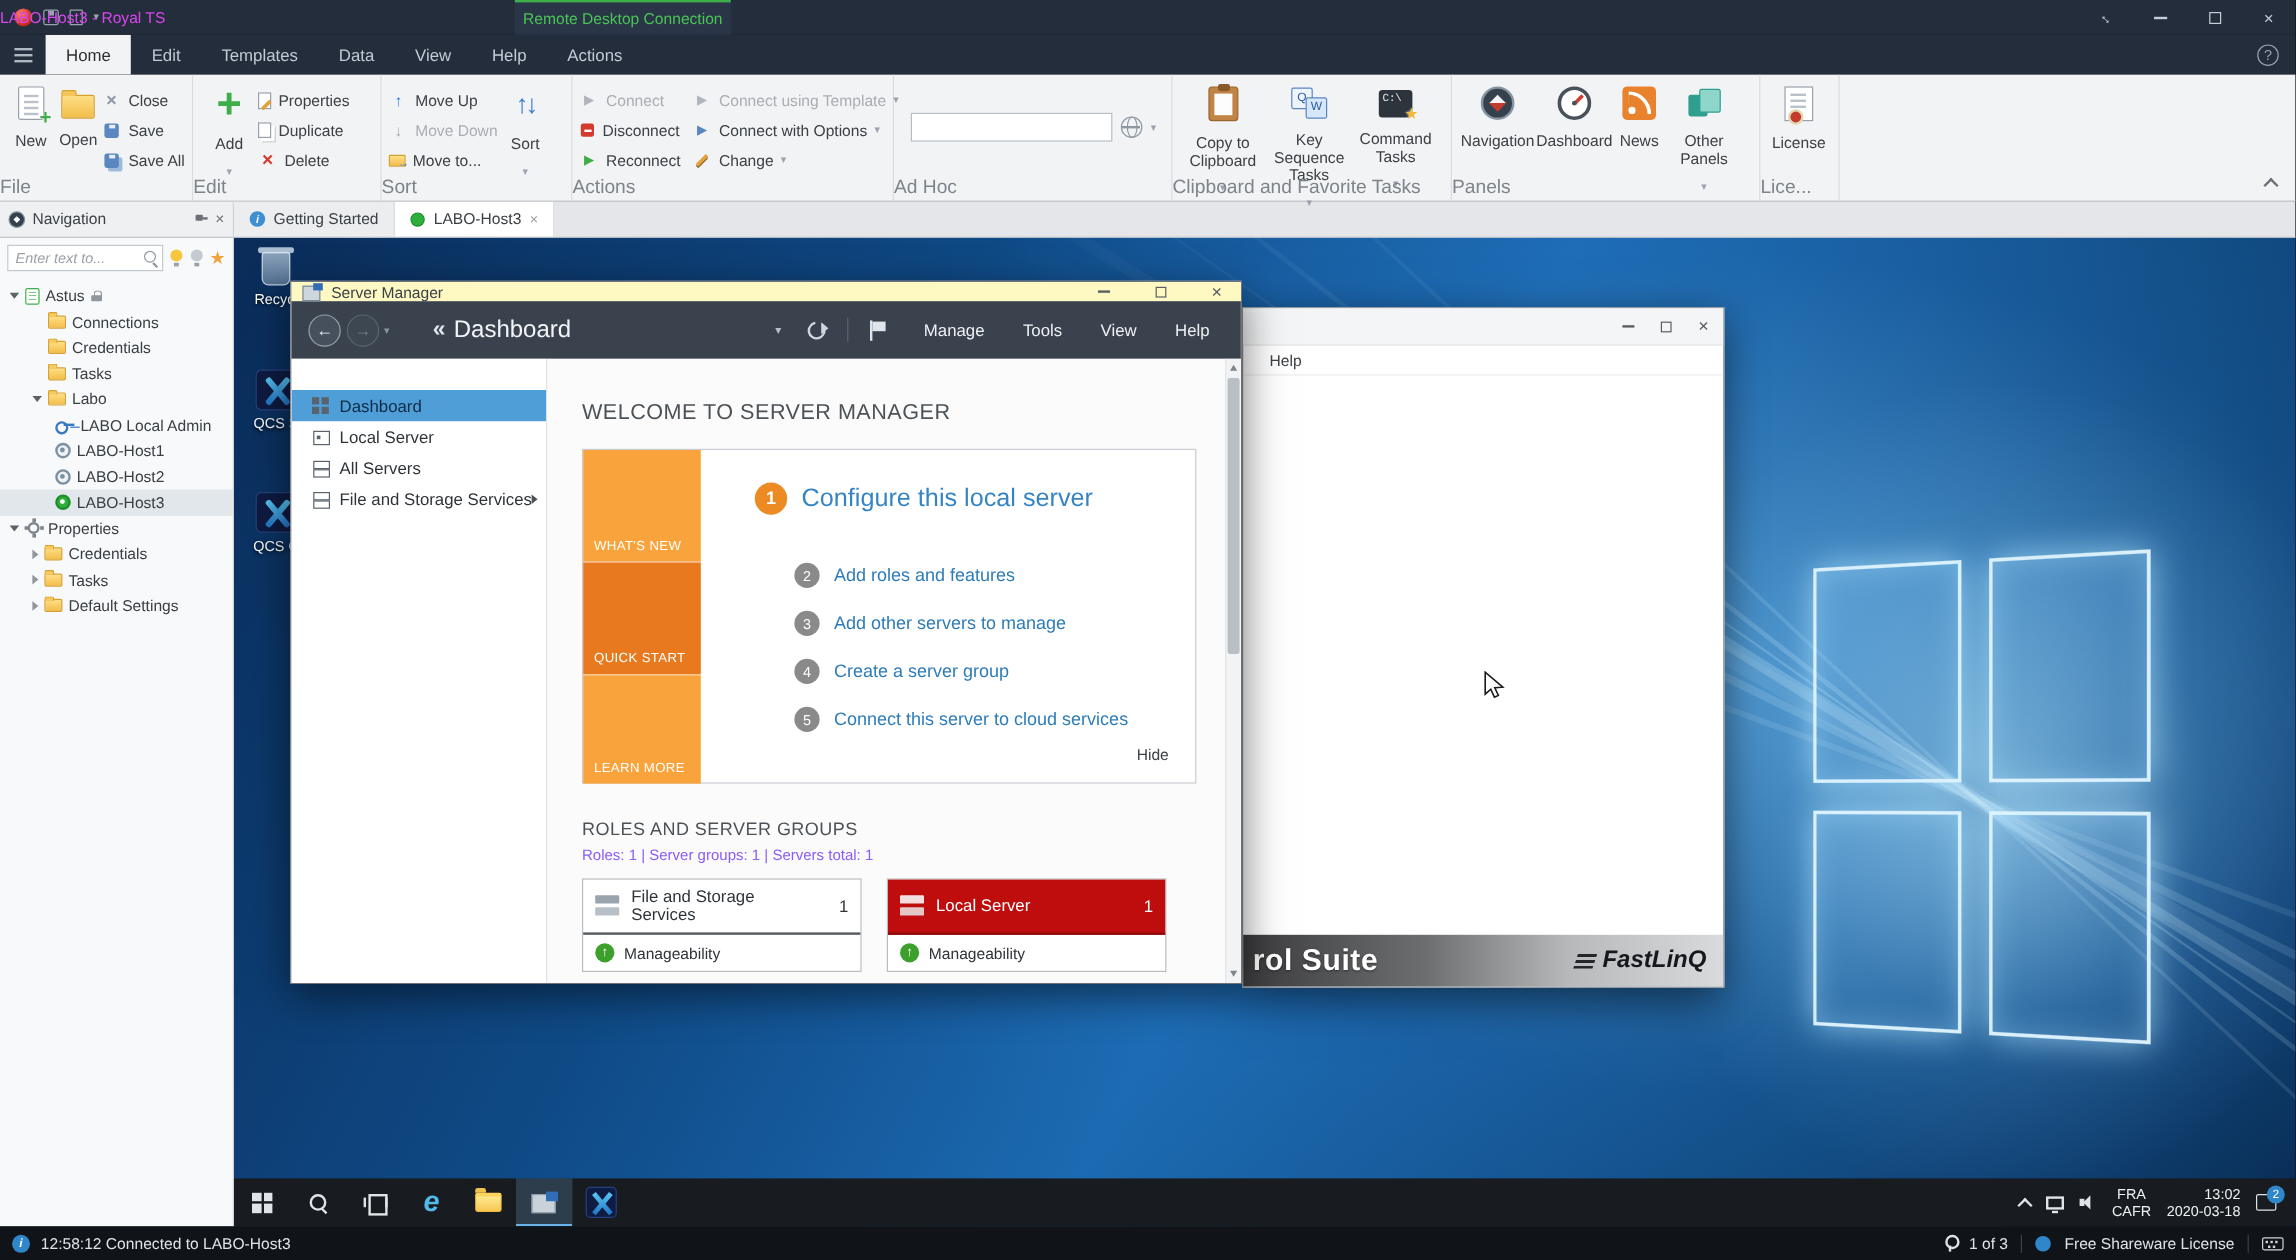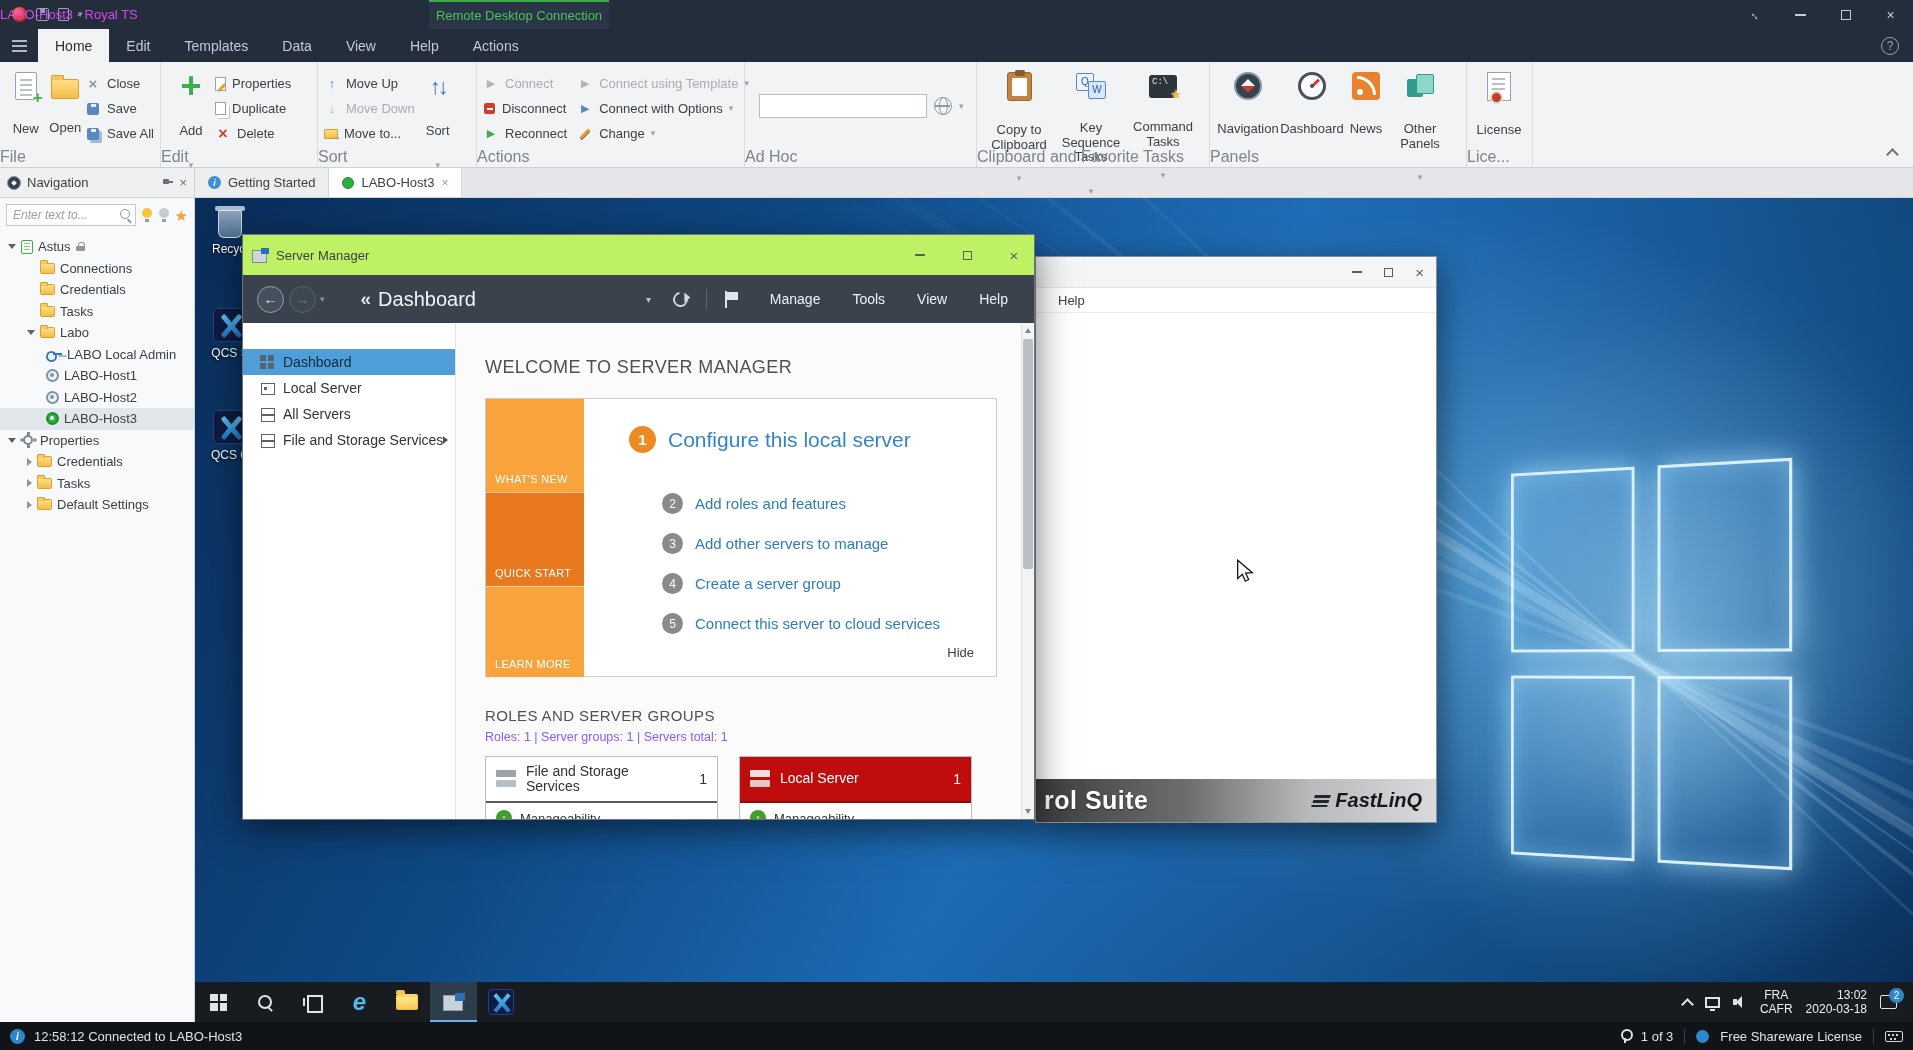--- a/index.html
+++ b/index.html
@@ -27,21 +27,21 @@
 .hamburger{width:38px;display:flex;flex-direction:column;align-items:center;justify-content:center;gap:3px}
 .hamburger i{display:block;width:15px;height:2px;background:#aeb7c2}
 .mtab{padding:0 17px;display:flex;align-items:center;font-size:14px;color:#c3cad4}
 .mtab.active{background:#f2f3f4;color:#2b2f33}
 .help-btn{margin-left:auto;margin-right:14px;align-self:center;width:18px;height:18px;border-radius:50%;border:1.5px solid #9aa3af;color:#9aa3af;font-size:12px;display:flex;align-items:center;justify-content:center}
 
 
 .ribbon{position:absolute;top:62px;left:0;right:0;height:106px;background:#f2f3f4;border-bottom:1px solid #cdd1d5;display:flex;z-index:58}
 .rgroup{position:relative;height:100%;border-right:1px solid #dadde0;padding:5px 6px 16px;display:flex;align-items:flex-start;flex:none}
 .glabel{position:absolute;bottom:1px;left:0;right:16px;text-align:left;font-size:16px;color:#7e848b;white-space:nowrap;overflow:hidden}
-.bigbtn{display:flex;flex-direction:column;align-items:center;gap:22px;padding-top:5px;font-size:13px;color:#3c4146;text-align:center;line-height:1.12}
+.bigbtn{display:flex;flex-direction:column;align-items:center;gap:11px;padding-top:5px;font-size:13px;color:#3c4146;text-align:center;line-height:1.12}
 .w52{width:52px}.w48{width:48px}.w46{width:46px}.w72{width:72px}.w64{width:64px}.w44{width:44px}
 .smallcol{display:flex;flex-direction:column;gap:4px;padding-top:6px}
 .sbtn{display:flex;align-items:center;gap:6px;font-size:13px;color:#3c4146;height:21px;white-space:nowrap}
 .sbtn.dis{color:#a9aeb4}
 .rg-file{width:161px}.rg-edit{width:157px}.rg-sort{width:159px}.rg-actions{width:268px}.rg-adhoc{width:232px}.rg-clip{width:233px}.rg-panels{width:257px}.rg-lic{width:66px}
 .rfill{flex:1;position:relative;border-right:none}
 .collapse-chev{position:absolute;right:16px;bottom:10px;width:10px;height:10px}
 .collapse-chev::before{content:"";position:absolute;left:1px;top:3px;width:7px;height:7px;border-left:2px solid #6b7077;border-top:2px solid #6b7077;transform:rotate(45deg)}
 
 .ri{flex:none;display:inline-block;position:relative}
@@ -184,21 +184,21 @@
 .g-x{color:#5a5f64;font-size:15px;line-height:1}
 .bgwin .mb{height:25px;display:flex;align-items:center;padding-left:22px;font-size:13px;color:#3c4146;border-bottom:1px solid #eceeef}
 .banner{position:absolute;left:0;right:0;bottom:0;height:43px;background:linear-gradient(90deg,#3c3c3e 0%,#6c6e70 38%,#b7b9bb 68%,#d8dadb 100%);display:flex;align-items:center;justify-content:space-between;padding:0 14px 0 8px}
 .banner-title{color:#fff;font-size:25px;font-weight:bold;letter-spacing:.5px;text-shadow:0 1px 2px rgba(0,0,0,.5)}
 .fastlinq{display:flex;align-items:center;gap:6px;color:#15181c;font-size:20px;font-weight:bold;font-style:italic}
 .flq-mark{width:16px;height:12px;position:relative}
 .flq-mark::before{content:"";position:absolute;inset:0;background:repeating-linear-gradient(#23272c 0 2.5px,transparent 2.5px 5px);transform:skewX(-18deg)}
 
 
 .smwin{left:47px;top:36px;width:793px;height:586px;border:1px solid #6f747a;z-index:20;display:flex;flex-direction:column}
-.sm-tb{height:40px;background:#bef264;display:flex;align-items:center;padding-left:9px;gap:7px;flex:none}
+.sm-tb{height:16px;background:#fef9c3;display:flex;align-items:center;padding-left:9px;gap:7px;flex:none}
 .sm-ico{width:17px;height:15px;position:relative;flex:none}
 .sm-ico::before{content:"";position:absolute;left:0;bottom:0;width:13px;height:11px;background:#cdd6dd;border:1px solid #7e8b96}
 .sm-ico::after{content:"";position:absolute;right:0;top:0;width:8px;height:6px;background:#2f6db5}
 .sm-tb .t{font-size:13px;color:#3c4146;flex:1}
 .wcb{width:40px;height:30px;display:flex;align-items:center;justify-content:center;color:#4a4f54}
 .sm-nav{height:48px;background:#39424d;display:flex;align-items:center;padding:0 26px 0 14px;flex:none;color:#eef1f4}
 .nav-circ{width:27px;height:27px;border-radius:50%;border:1.5px solid #97a1ab;background:#46505c;color:#e8ecef;font-size:14px;display:flex;align-items:center;justify-content:center;flex:none}
 .nav-circ.dis{border-color:#5a6570;background:#3d4752;color:#717c87;margin-left:5px}
 .nav-dd{color:#8a95a0;font-size:9px;margin-left:4px}
 .bc-chev{font-size:19px;font-weight:bold;letter-spacing:-2px;margin-left:36px;color:#dfe5ea}

